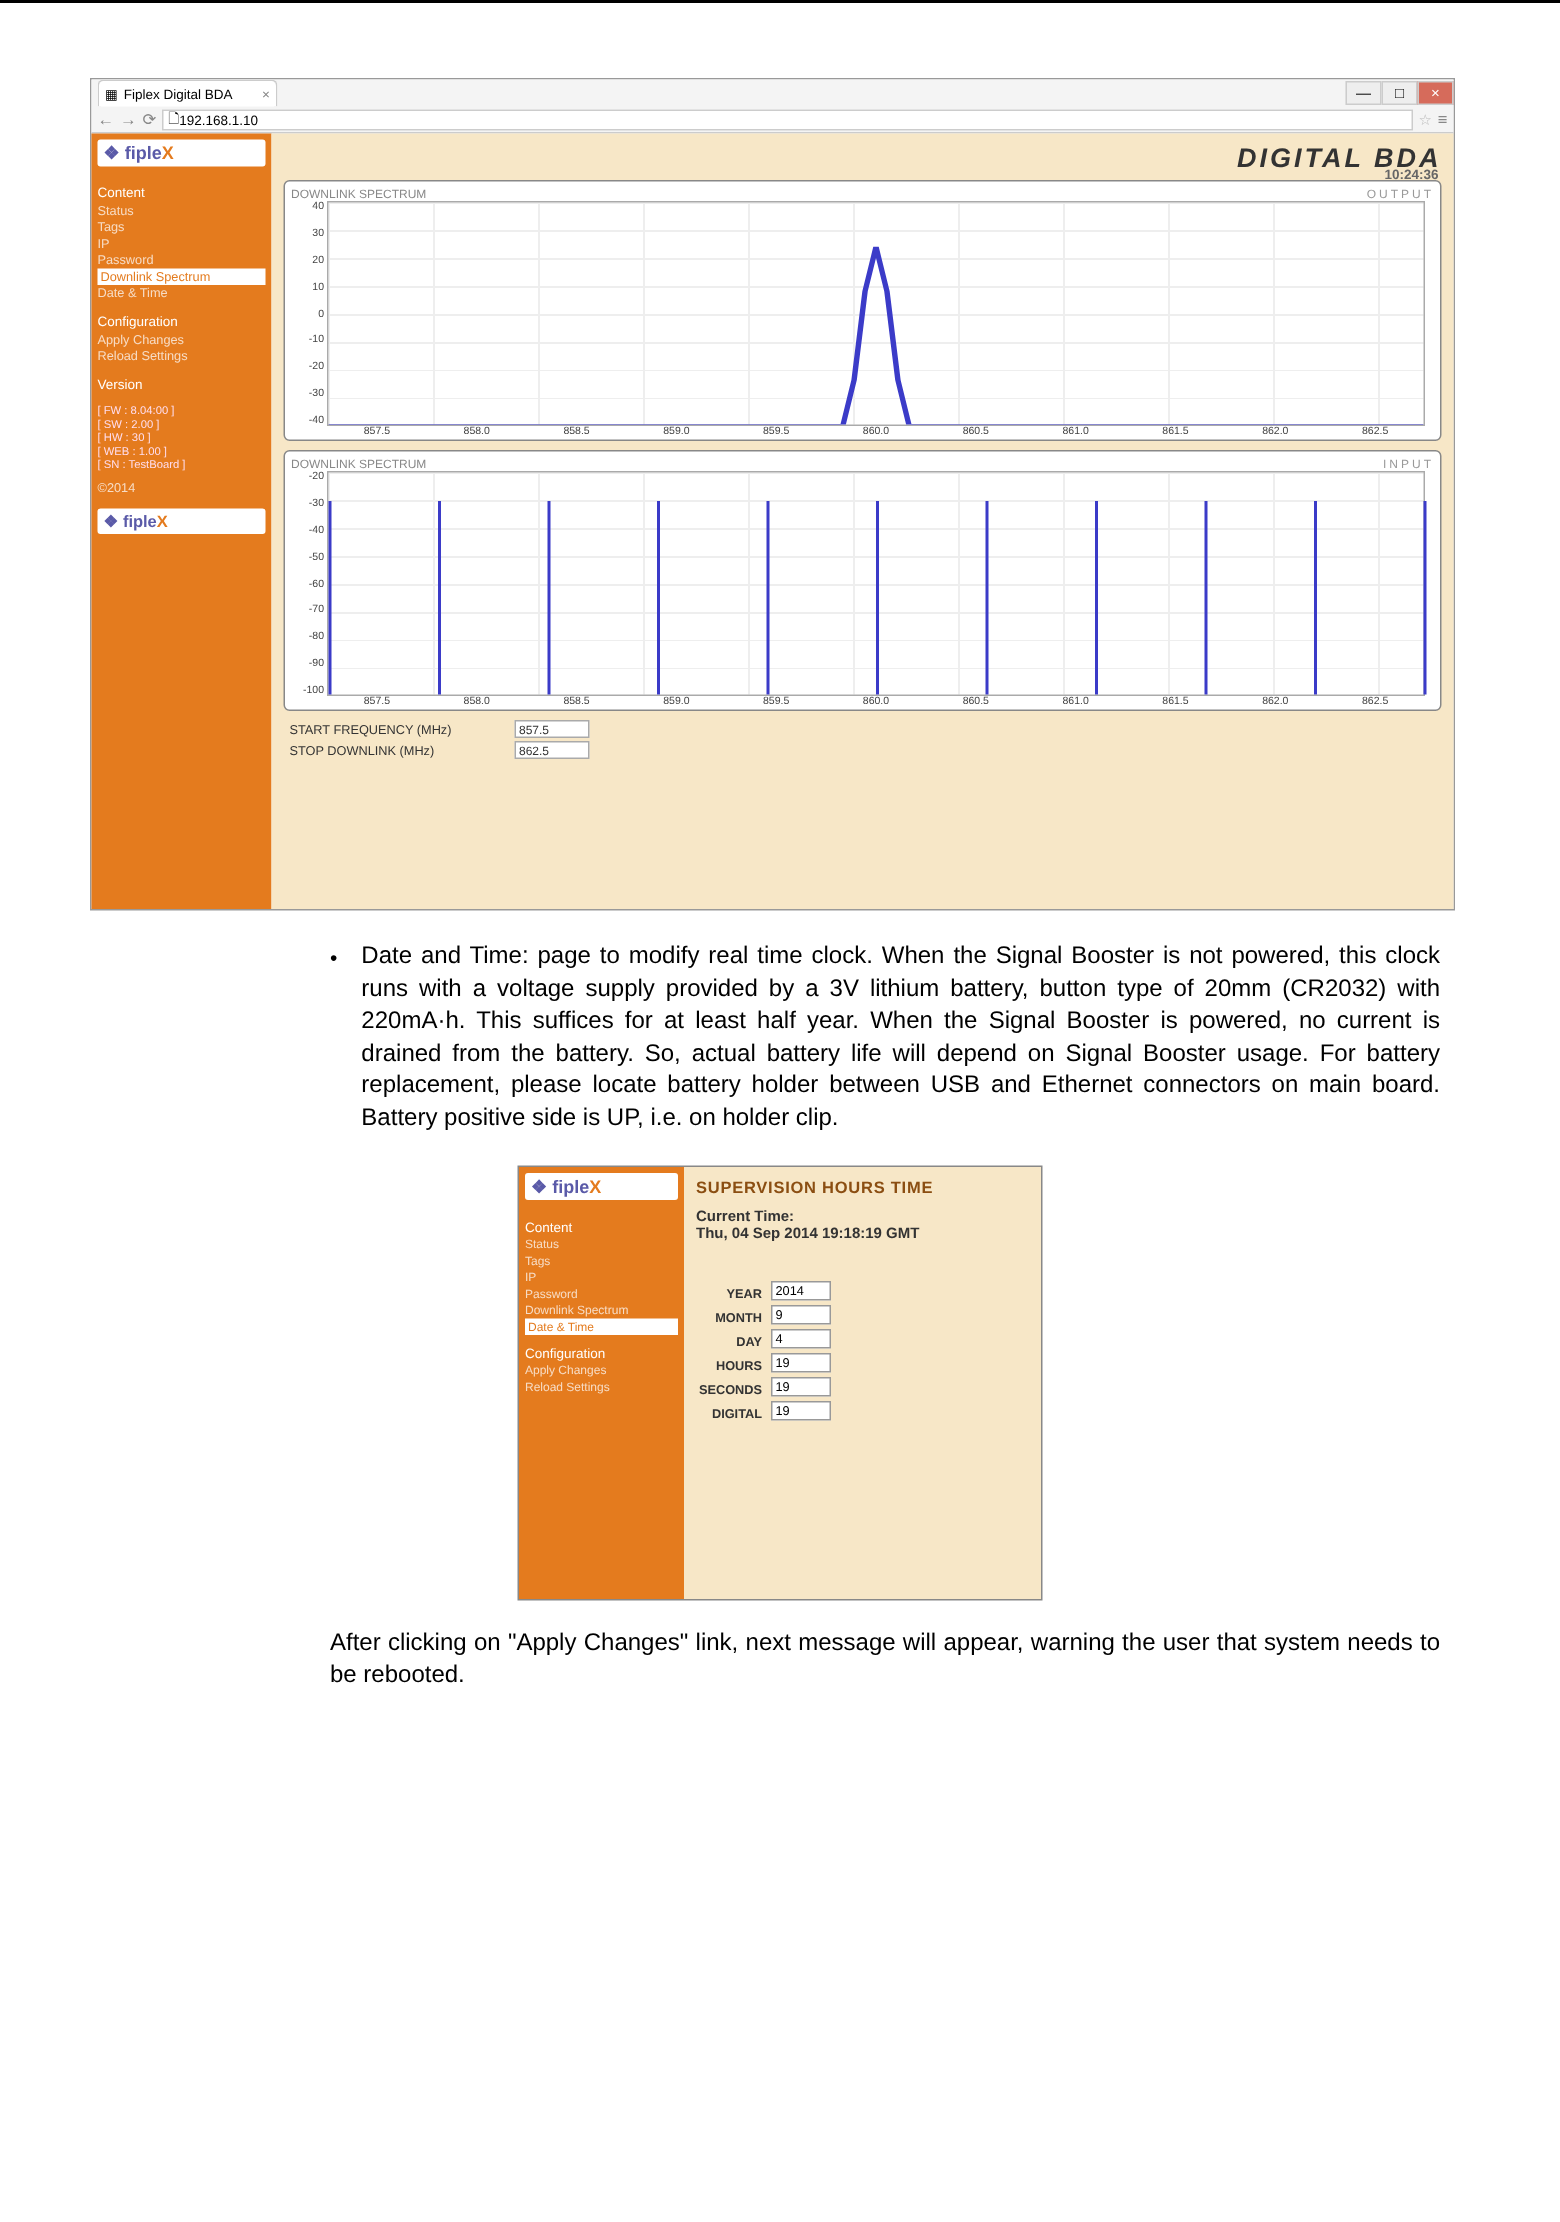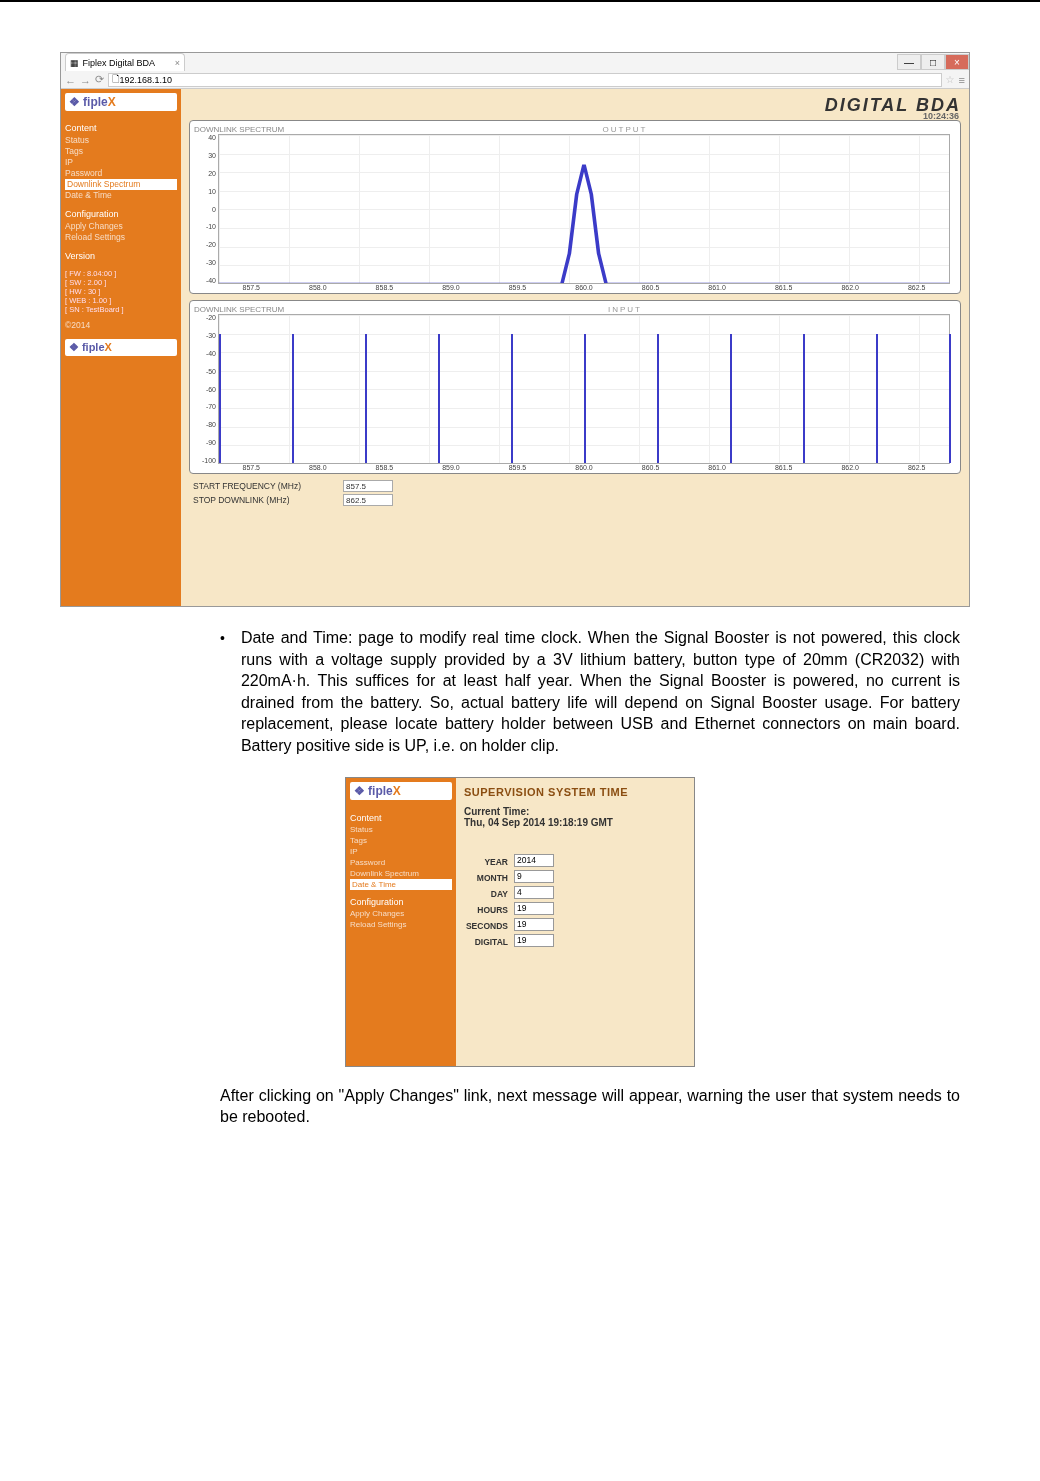--- a/index.html
+++ b/index.html
@@ -65,21 +65,21 @@
   .sidebar .brand-bottom .fx { color:#e47b1e; }
   .main-pane { flex:1; background:#f7e7c7; position:relative; padding:4px 8px; overflow:hidden; }
   .digital-title { text-align:right; font-weight:bold; font-size:18px; color:#333; letter-spacing:2px; margin:2px 0 4px;font-style:italic; }
   .time-stamp { position:absolute; top:22px; right:10px; font-size:9px; color:#666;font-weight:bold; }
   .chart-card {
     background:#fff; border:1px solid #888; border-radius:4px;
     padding:4px 4px 2px 4px; margin-bottom:6px;
   }
   .chart-head { display:flex; font-size:8px; color:#888; }
   .chart-head .left-lbl { width:100px; }
-  .chart-head .center-lbl { flex:1; text-align:center; color:#999; letter-spacing:2px; }
+  .chart-head .center-lbl { flex:1; text-align:right; color:#999; letter-spacing:2px; }
   .plot-wrap { display:flex; }
   .yaxis { width:24px; display:flex; flex-direction:column; justify-content:space-between; font-size:7px; color:#444; text-align:right; padding-right:2px; }
   .plot {
     flex:1; height:150px; border:1px solid #aaa; position:relative; margin-right:6px;
     background:
       repeating-linear-gradient(to right, #eee 0, #eee 1px, transparent 1px, transparent 70px),
       repeating-linear-gradient(to bottom, #eee 0, #eee 1px, transparent 1px, transparent 18.6px);
   }
   .plot svg { position:absolute; inset:0; width:100%; height:100%; }
   .plot .spike { position:absolute; bottom:0; width:2px; background:#3b3bc8; }
@@ -312,21 +312,21 @@
           <div class="item">Downlink Spectrum</div>
           <div class="item sel">Date &amp; Time</div>
         </div>
       <div class="section-head">Configuration</div>
       <div id="ss2-items2">
           <div class="item">Apply Changes</div>
           <div class="item">Reload Settings</div>
         </div>
     </div>
     <div class="main2">
-      <h3>SUPERVISION SYSTEM TIME</h3>
+      <h3>SUPERVISION HOURS TIME</h3>
       <div class="curr-lbl">Current Time:</div>
       <div class="curr-val">Thu, 04 Sep 2014 19:18:19 GMT</div>
       <div id="ss2-fields">
           <div class="form-row">
             <div class="lbl">YEAR</div>
             <div class="box">2014</div>
           </div>
           <div class="form-row">
             <div class="lbl">MONTH</div>
             <div class="box">9</div>

